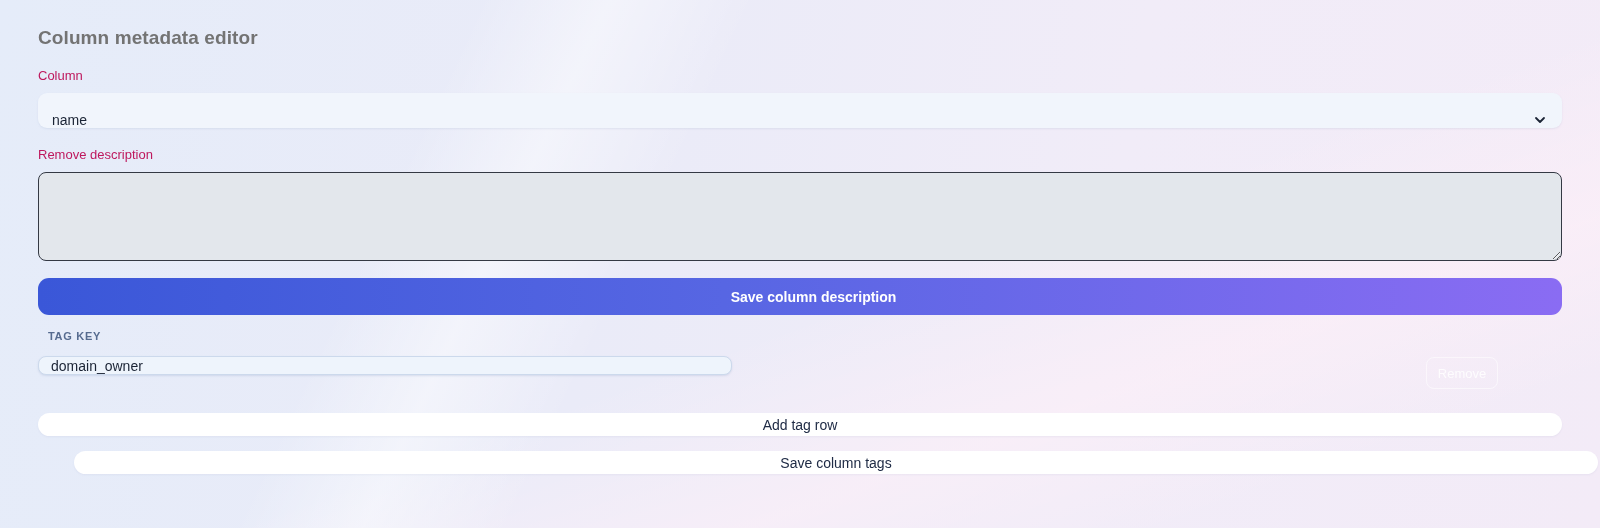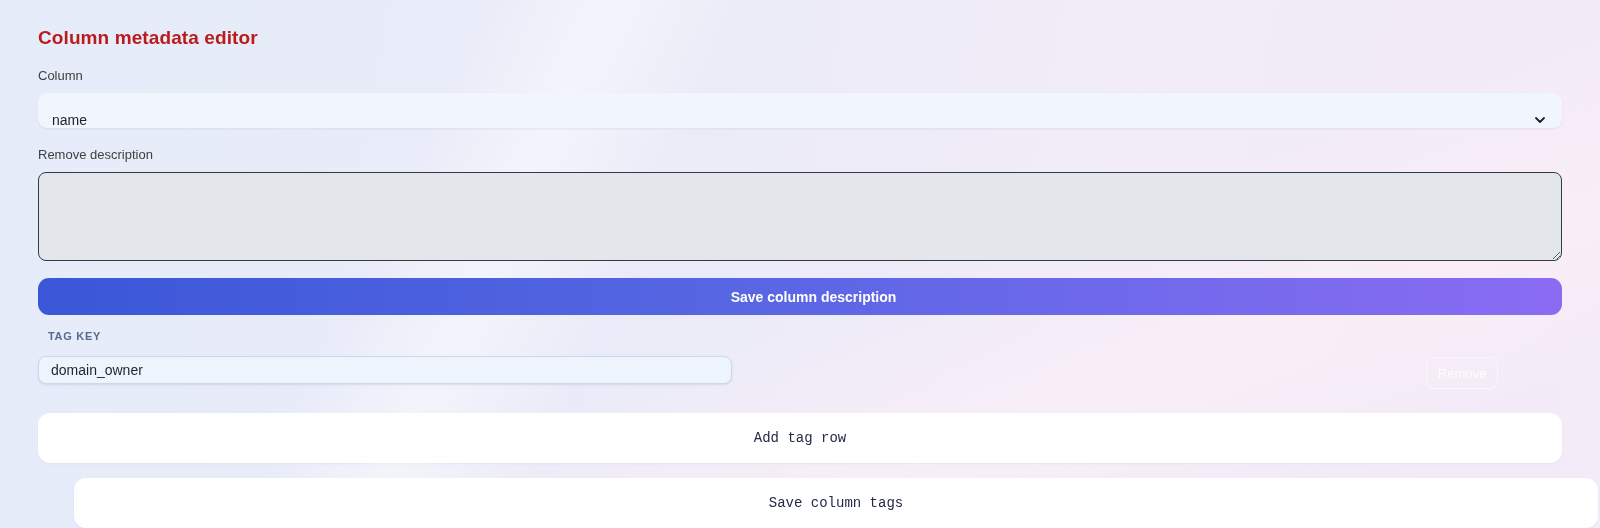--- a/index.html
+++ b/index.html
@@ -11,27 +11,27 @@
       linear-gradient(160deg, rgba(255,255,255,0) 55%, rgba(255,240,248,0.55) 72%, rgba(255,255,255,0) 86%),
       linear-gradient(100deg, #e5ecf9 0%, #eaebf8 38%, #f1ecf8 68%, #f3ebf7 100%);
     color: #1b2435;
   }
   .page { padding: 0 38px; }
 
   .page-title {
     margin-top: 27px;
     font-size: 19px;
     font-weight: 700;
-    color: #b91c1c;
+    color: #737373;
     letter-spacing: 0.1px;
   }
 
   .field-label {
     font-size: 13px;
-    color: #404040;
+    color: #be185d;
     margin-top: 19px;
     margin-bottom: 10px;
   }
 
   .select-box {
     height: 35px;
     width: 100%;
     background: #f1f5fc;
     border-radius: 9px;
     box-shadow: 0 1px 2px rgba(130,150,190,0.15);
@@ -80,21 +80,21 @@
     font-size: 11px;
     font-weight: 700;
     letter-spacing: 0.7px;
     color: #566b8f;
     text-transform: uppercase;
     padding-left: 10px;
     margin-bottom: 14px;
   }
   .tag-input {
     width: 100%;
-    height: 28px;
+    height: 19px;
     background: #eef4fc;
     border: 1px solid #ccd9ec;
     border-radius: 8px;
     font-family: "Liberation Sans", "DejaVu Sans", sans-serif;
     font-size: 14px;
     color: #1b2435;
     padding: 0 12px;
     box-shadow: 0 1px 2px rgba(140,160,200,0.25);
     outline: none;
   }
@@ -108,26 +108,26 @@
     border-radius: 8px;
     color: rgba(255,255,255,0.85);
     font-family: "Liberation Sans", "DejaVu Sans", sans-serif;
     font-size: 13px;
     cursor: pointer;
   }
 
   .btn-white {
     display: block;
     width: 100%;
-    height: 50px;
+    height: 23px;
     border: none;
     border-radius: 12px;
     background: #ffffff;
     color: #202c46;
-    font-family: Liberation Mono, monospace;
+    font-family: Liberation Sans, sans-serif;
     font-size: 14px;
     cursor: pointer;
     box-shadow: 0 1px 2px rgba(150,160,200,0.12);
   }
   .btn-add { margin-top: 24px; }
   .btn-save-tags { margin-top: 15px; margin-left: 36px; }
 </style>
 </head>
 <body>
 

